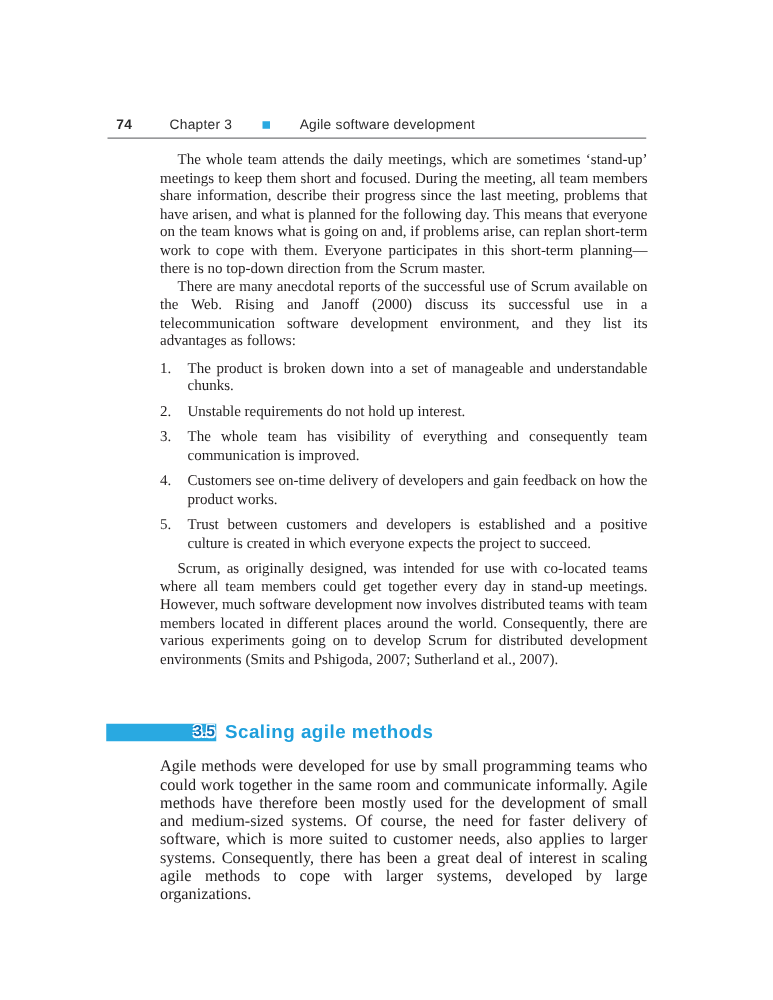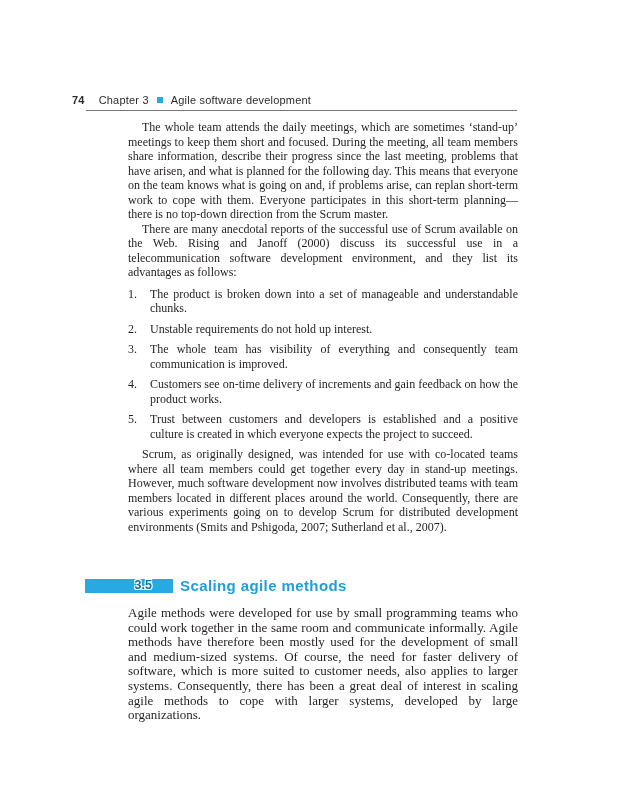--- a/index.html
+++ b/index.html
@@ -9,29 +9,30 @@
     height: 800px;
     background: #ffffff;
     overflow: hidden;
     font-family: "Liberation Serif", serif;
     color: #221e1f;
   }
 
   
   .running-header {
     position: absolute;
-    left: 72px;
+    left: 93px;
     top: 94px;
     width: 430px;
     display: flex;
     align-items: center;
     font-family: "Liberation Sans", sans-serif;
     font-size: 11px;
     color: #2b2b2b;
     letter-spacing: 0.2px;
+    gap: 16px;
   }
   .page-num { font-weight: bold; margin-right: 14px; }
   .chapter-label { margin-right: 8px; }
   .sq {
     width: 6px; height: 6px;
     background: #29a9e1;
     display: inline-block;
     margin-right: 8px;
   }
   .header-rule {
@@ -77,21 +78,21 @@
     align-items: center;
     font-family: "Liberation Sans", sans-serif;
   }
   .section-bar {
     width: 88px;
     height: 14px;
     background: #29a9e1;
     display: flex;
     align-items: center;
     justify-content: flex-end;
-    padding-right: 21px;
+    padding-right: 1px;
     box-sizing: border-box;
   }
   .section-number {
     font-size: 12.5px;
     font-weight: bold;
     color: #0a6fb5;
     line-height: 1;
     text-shadow: -1px -1px 0 #ffffff, 1px -1px 0 #ffffff,
                  -1px 1px 0 #ffffff, 1px 1px 0 #ffffff;
   }
@@ -141,21 +142,21 @@
       <div class="adv-item">
         <span class="adv-num">2.</span>
         <span class="adv-text">Unstable requirements do not hold up interest.</span>
       </div>
       <div class="adv-item">
         <span class="adv-num">3.</span>
         <span class="adv-text">The whole team has visibility of everything and consequently team communication is improved.</span>
       </div>
       <div class="adv-item">
         <span class="adv-num">4.</span>
-        <span class="adv-text">Customers see on-time delivery of increments and gain feedback on how the product works.</span>
+        <span class="adv-text">Customers see on-time delivery of developers and gain feedback on how the product works.</span>
       </div>
       <div class="adv-item">
         <span class="adv-num">5.</span>
         <span class="adv-text">Trust between customers and developers is established and a positive culture is created in which everyone expects the project to succeed.</span>
       </div>
     </div>
 
     <p class="indent para-scrum">Scrum, as originally designed, was intended for use with co-located teams where all team members could get together every day in stand-up meetings. However, much software development now involves distributed teams with team members located in different places around the world. Consequently, there are various experiments going on to develop Scrum for distributed development environments (Smits and Pshigoda, 2007; Sutherland et al., 2007).</p>
   </div>
 

